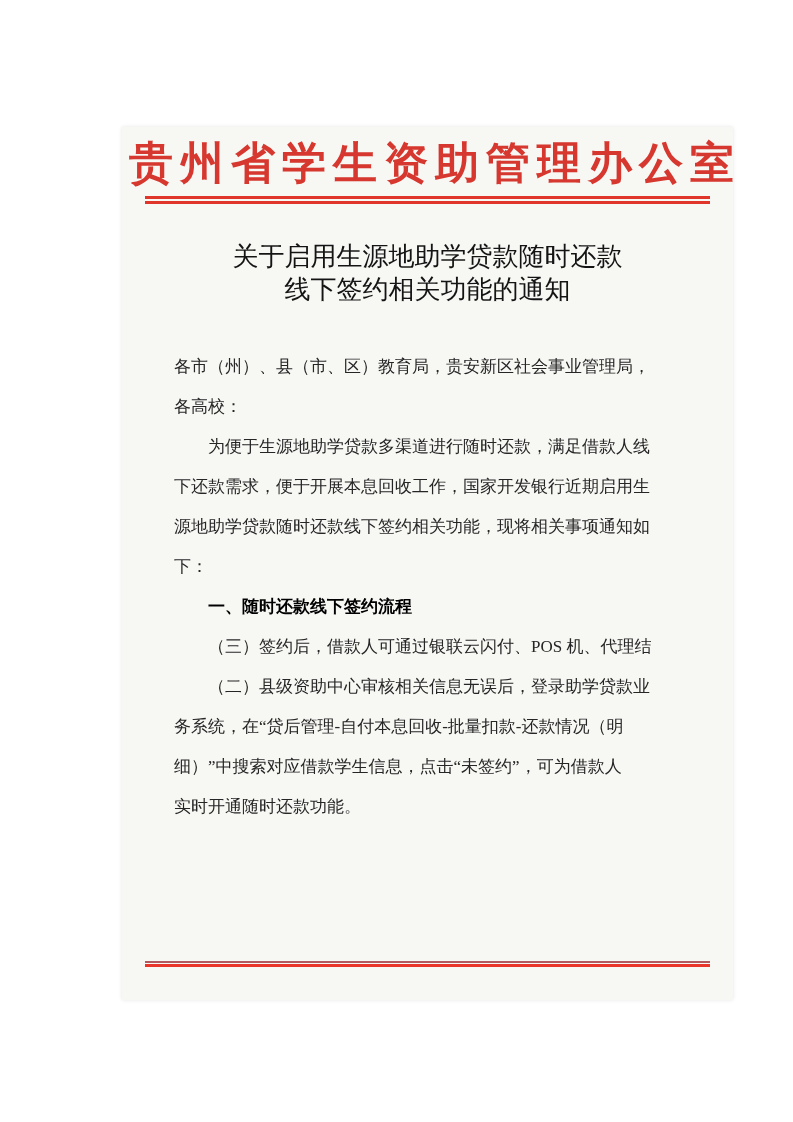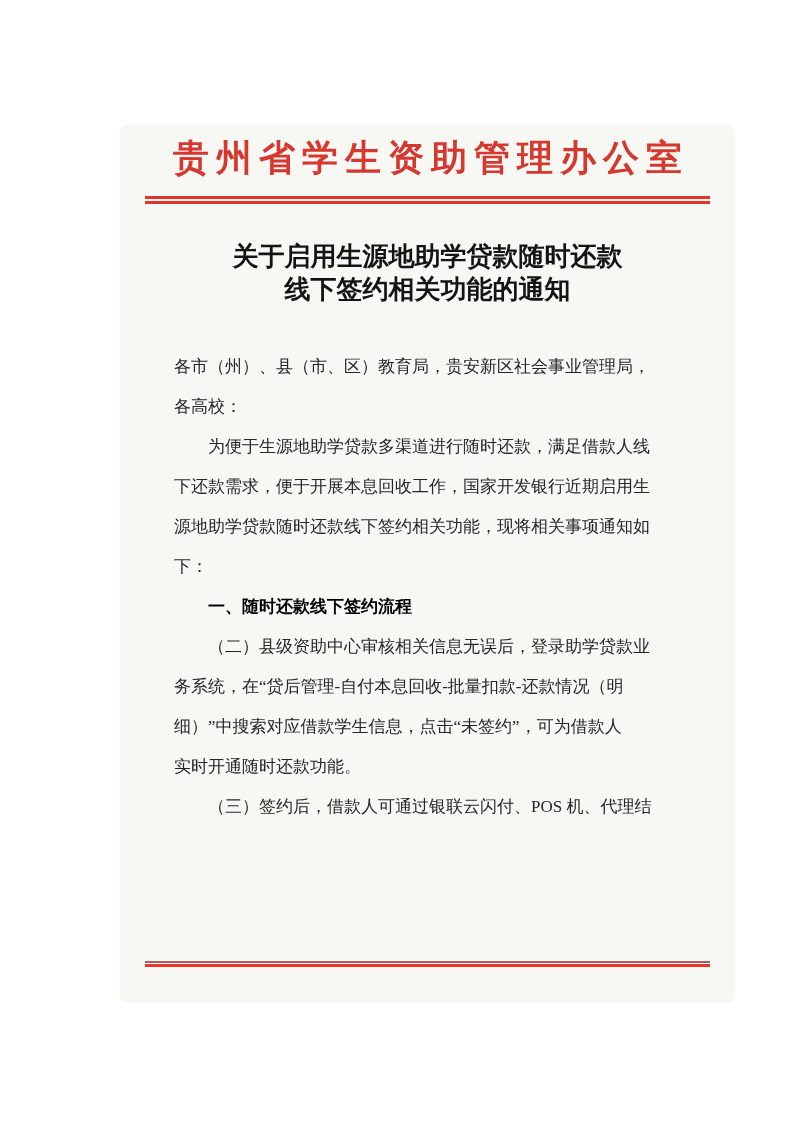--- a/index.html
+++ b/index.html
@@ -14,21 +14,21 @@
     position: absolute;
     left: 122px; top: 127px;
     width: 611px; height: 873px;
     background: #f7f7f4;
     box-shadow: 0 0 4px rgba(0,0,0,0.10);
   }
   .header-title {
     position: absolute;
     top: 7px; left: 0; width: 100%;
     text-align: center;
-    font-size: 36px;
+    font-size: 44px;
     font-weight: bold;
     letter-spacing: 7px;
     text-indent: 7px;
     color: #d6372e;
     white-space: nowrap;
   }
   .rule {
     position: absolute;
     left: 23px;
     width: 565px;
@@ -40,21 +40,21 @@
   .rule-bottom { top: 834px; }
   .rule-bottom .line-a { height: 2px; background: #b05a60; }
   .rule-bottom .gap { height: 1px; }
   .rule-bottom .line-b { height: 3px; background: #ea352a; }
   .doc-title {
     position: absolute;
     top: 113px; left: 0; width: 100%;
     text-align: center;
     font-size: 26px;
     line-height: 33px;
-    font-weight: bold;
+    font-weight: normal;
     color: #141414;
     white-space: pre-line;
   }
   .body-text {
     position: absolute;
     left: 52px; top: 220px;
     width: 492px;
     font-size: 17px;
     line-height: 40px;
     color: #262626;
@@ -88,25 +88,25 @@
 线下签约相关功能的通知</div>
 
   <div class="body-text">
     <p>各市（州）、县（市、区）教育局，贵安新区社会事业管理局，
 各高校：</p>
     <p class="para-indent">为便于生源地助学贷款多渠道进行随时还款，满足借款人线
 下还款需求，便于开展本息回收工作，国家开发银行近期启用生
 源地助学贷款随时还款线下签约相关功能，现将相关事项通知如
 下：</p>
     <p class="section-heading">一、随时还款线下签约流程</p>
+    <p class="para-indent">（三）签约后，借款人可通过银联云闪付、POS 机、代理结</p>
     <p class="para-indent">（二）县级资助中心审核相关信息无误后，登录助学贷款业
 务系统，在“贷后管理-自付本息回收-批量扣款-还款情况（明
 细）”中搜索对应借款学生信息，点击“未签约”，可为借款人
 实时开通随时还款功能。</p>
-    <p class="para-indent">（三）签约后，借款人可通过银联云闪付、POS 机、代理结</p>
   </div>
 
   <div class="rule rule-bottom">
     <div class="line-a"></div>
     <div class="gap"></div>
     <div class="line-b"></div>
   </div>
 
 </div>
 

